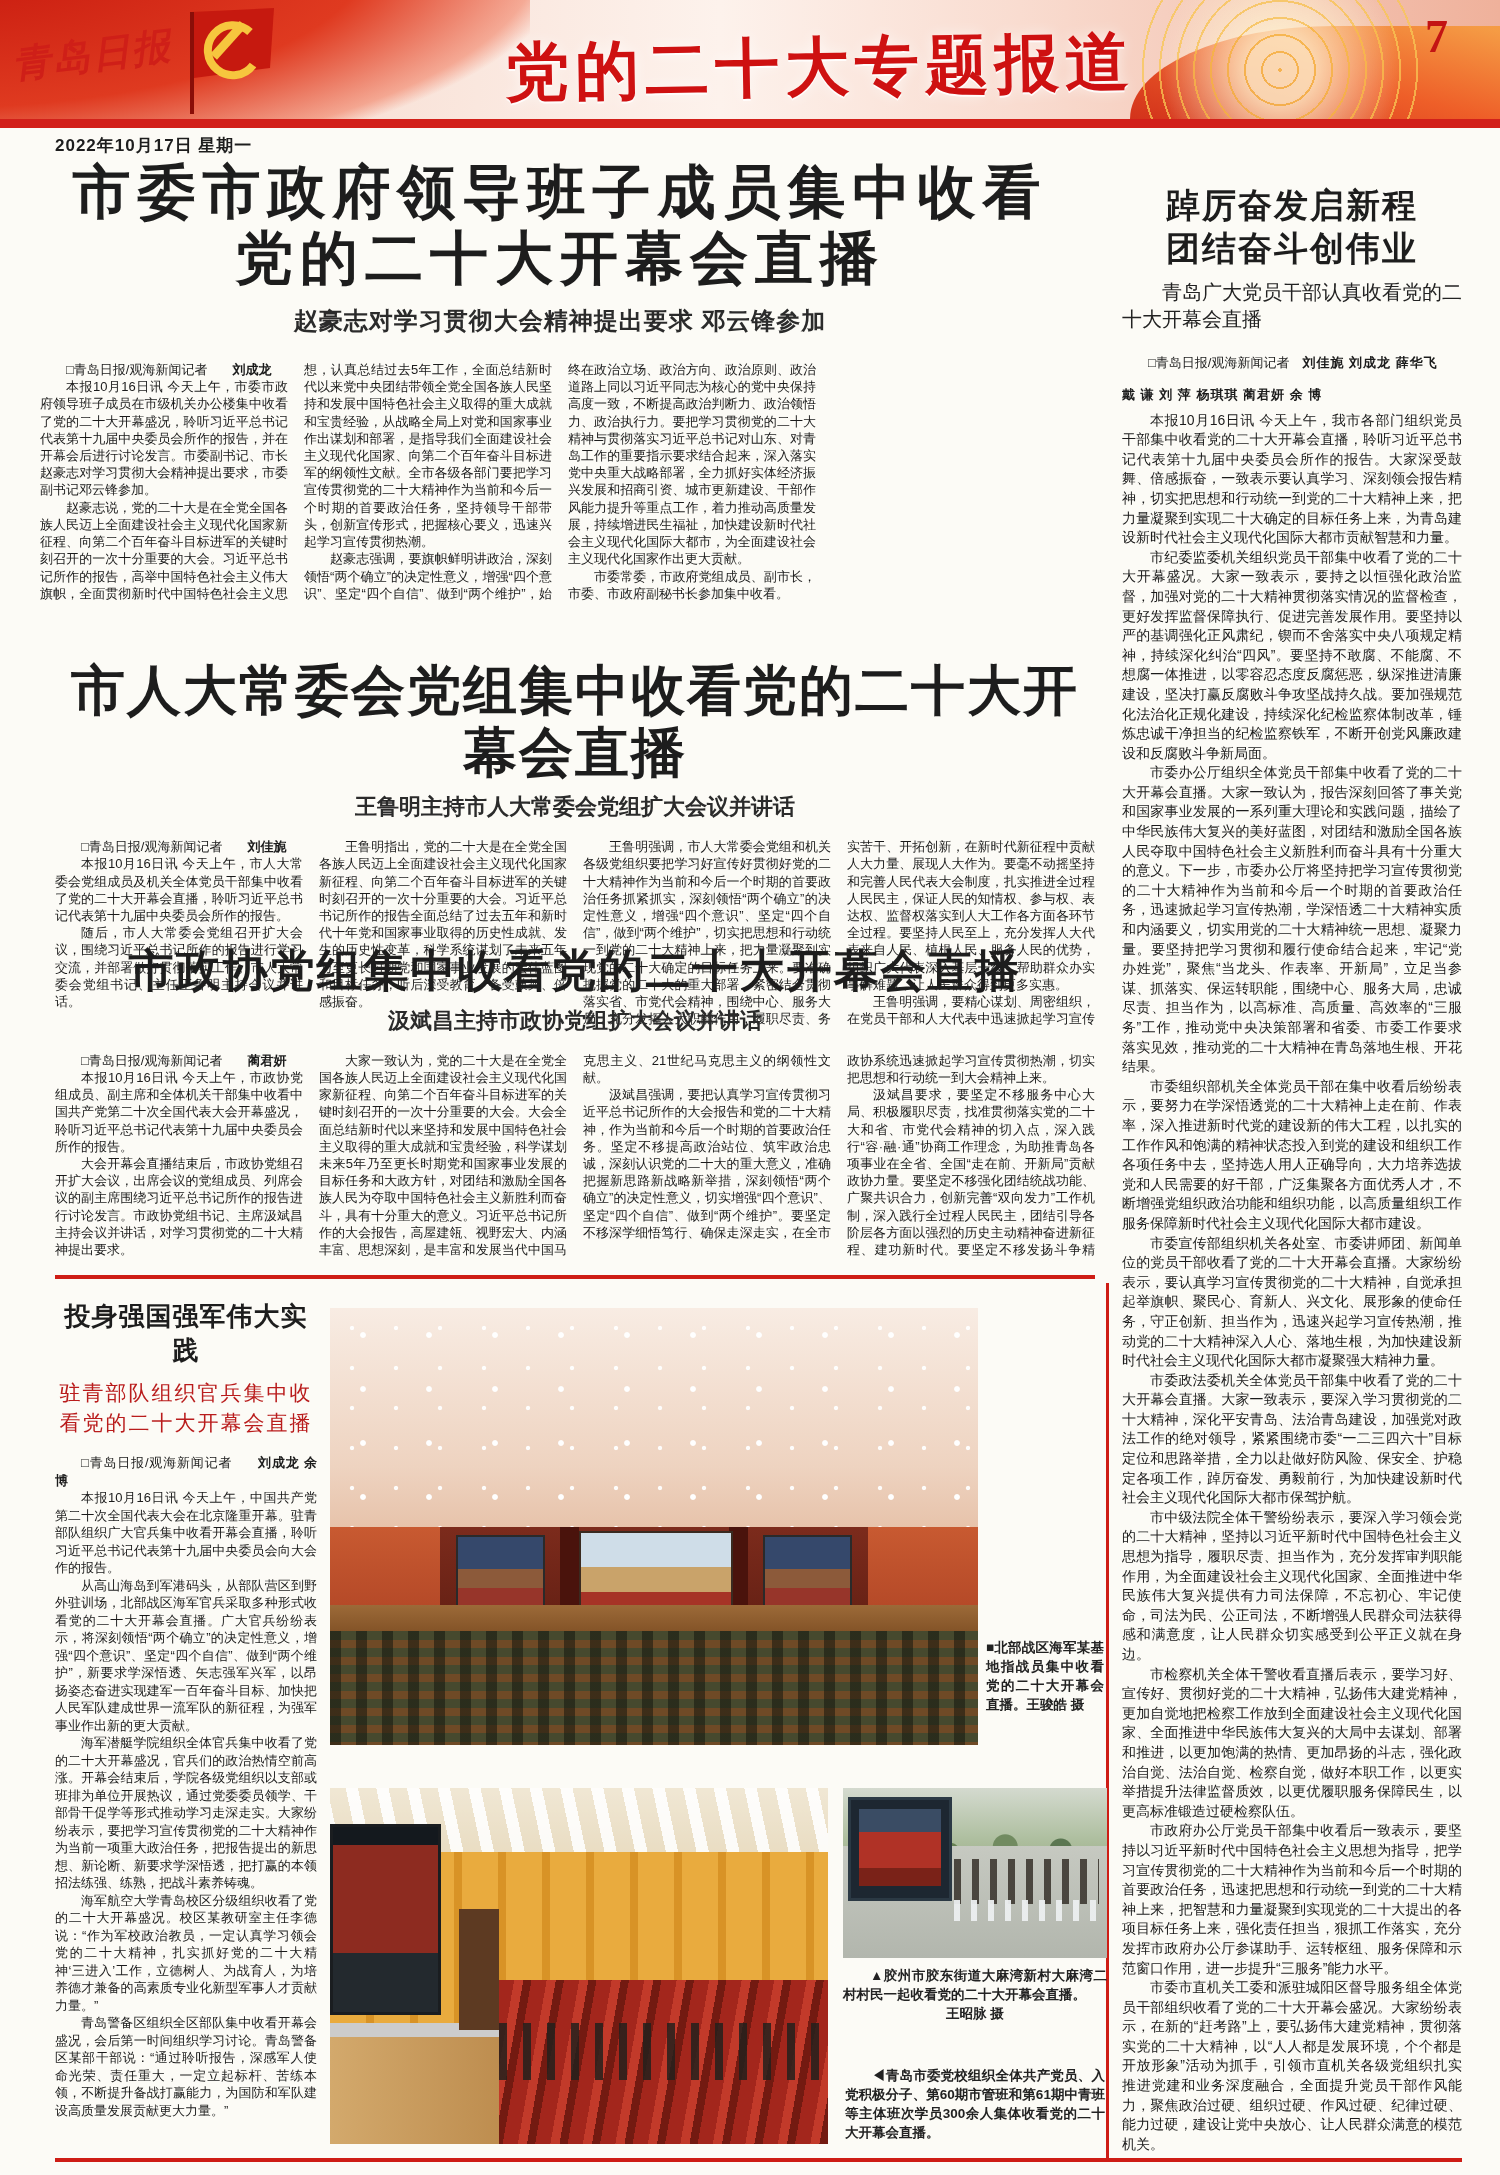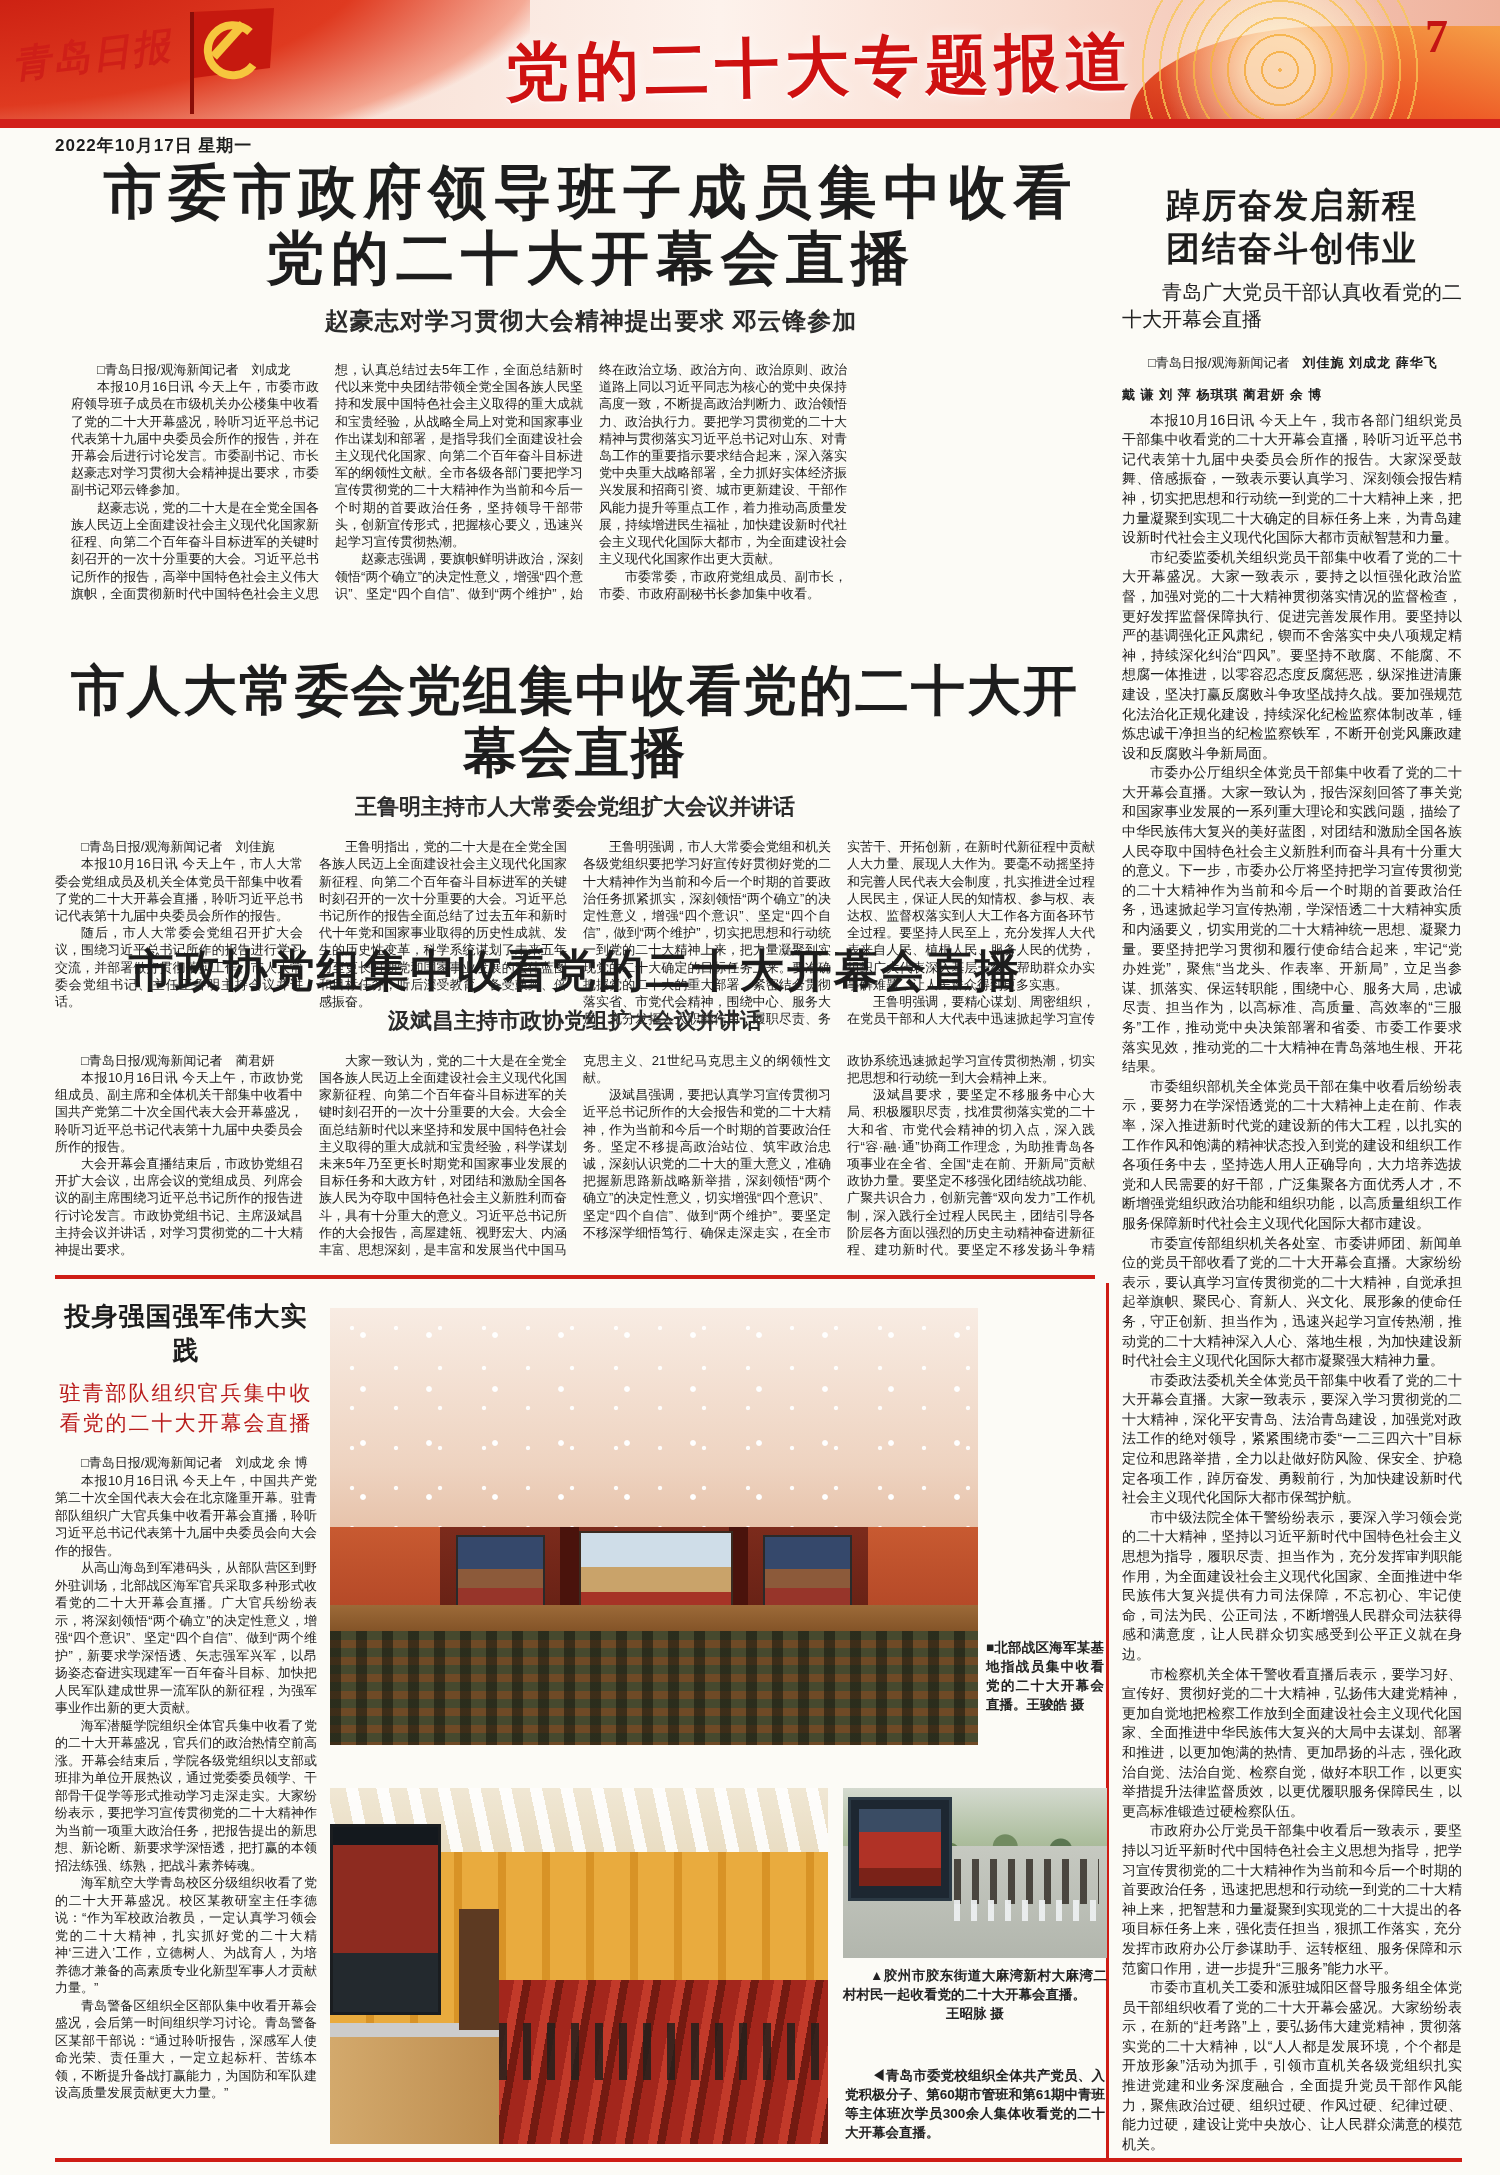--- a/index.html
+++ b/index.html
@@ -25,23 +25,23 @@
     letter-spacing:6px;transform:rotate(-1deg);
     text-shadow:0 2px 0 rgba(255,255,255,.85),0 0 14px rgba(255,255,255,.75);}
   .bn-page{position:absolute;right:52px;top:10px;font:900 46px "Liberation Serif",serif;color:#c31414;}
   
   .dateline{position:absolute;left:55px;top:134px;font-size:17px;font-weight:700;letter-spacing:1px;color:#1d1d1d;}
   .hl{font-family:"Liberation Serif",serif;font-weight:900;color:#1d1d1d;text-align:center;margin:0;}
   .sub{font-family:"Liberation Sans",sans-serif;text-align:center;color:#2b2b2b;margin:0;}
   .body4{column-gap:16px;column-fill:auto;font-size:13px;line-height:17.2px;text-align:justify;overflow:hidden;}
   .body4 p,.rc-body p,.army-body p{margin:0;text-indent:2em;}
   .byline{margin:0;text-indent:2em;}
-  .byline b{font-weight:400;}
-  
-  .article1{position:absolute;left:71px;top:160px;width:1040px;}
+  .byline b{font-weight:700;margin-left:12px;}
+  
+  .article1{position:absolute;left:40px;top:160px;width:1040px;}
   .article1 .hl{font-size:58px;line-height:1.13;letter-spacing:7px;}
   .article1 .sub{font-size:24px;margin-top:14px;letter-spacing:1px;font-weight:600;}
   .article1 .body4{margin-top:24px;height:252px;column-count:4;}
   .article2{position:absolute;left:55px;top:640px;width:1040px;}
   .article2 .hl{font-size:54px;letter-spacing:2px;line-height:1.15;margin-top:20px;}
   .article2 .sub{font-size:22px;margin-top:8px;font-weight:600;}
   .article2 .body4{margin-top:16px;height:202px;column-count:4;}
   .article3{position:absolute;left:55px;top:946px;width:1040px;}
   .article3 .hl{font-size:45px;letter-spacing:2px;line-height:1.15;}
   .article3 .sub{font-size:22px;margin-top:8px;font-weight:600;}

